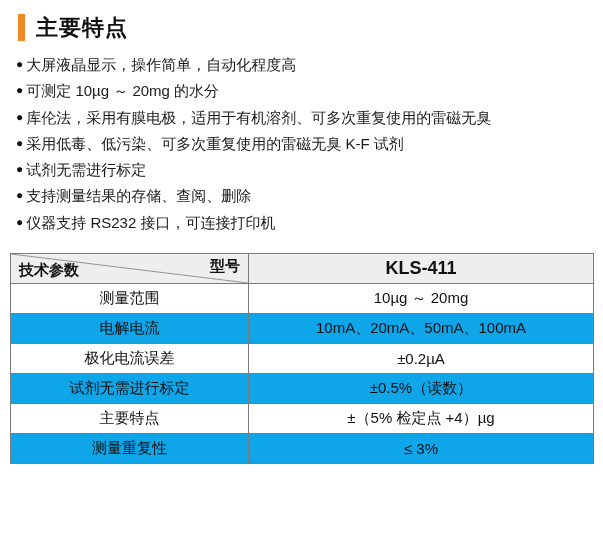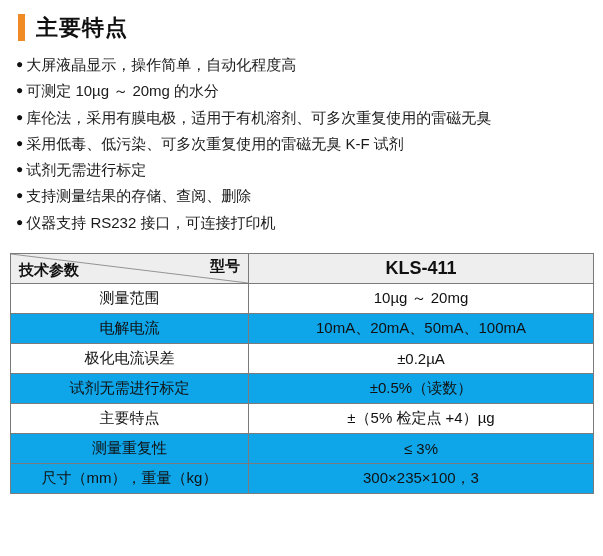--- a/index.html
+++ b/index.html
@@ -197,21 +197,17 @@
           <td>±0.5%（读数）</td>
         </tr>
         <tr class="plain">
           <td>主要特点</td>
           <td>±（5% 检定点 +4）µg</td>
         </tr>
         <tr class="shaded">
           <td>测量重复性</td>
           <td>≤ 3%</td>
         </tr>
-        <tr class="shaded">
-          <td>尺寸（mm），重量（kg）</td>
-          <td>300×235×100，3</td>
-        </tr>
       </tbody>
     </table>
   </div>
 
 </div>
 
 </body></html>

